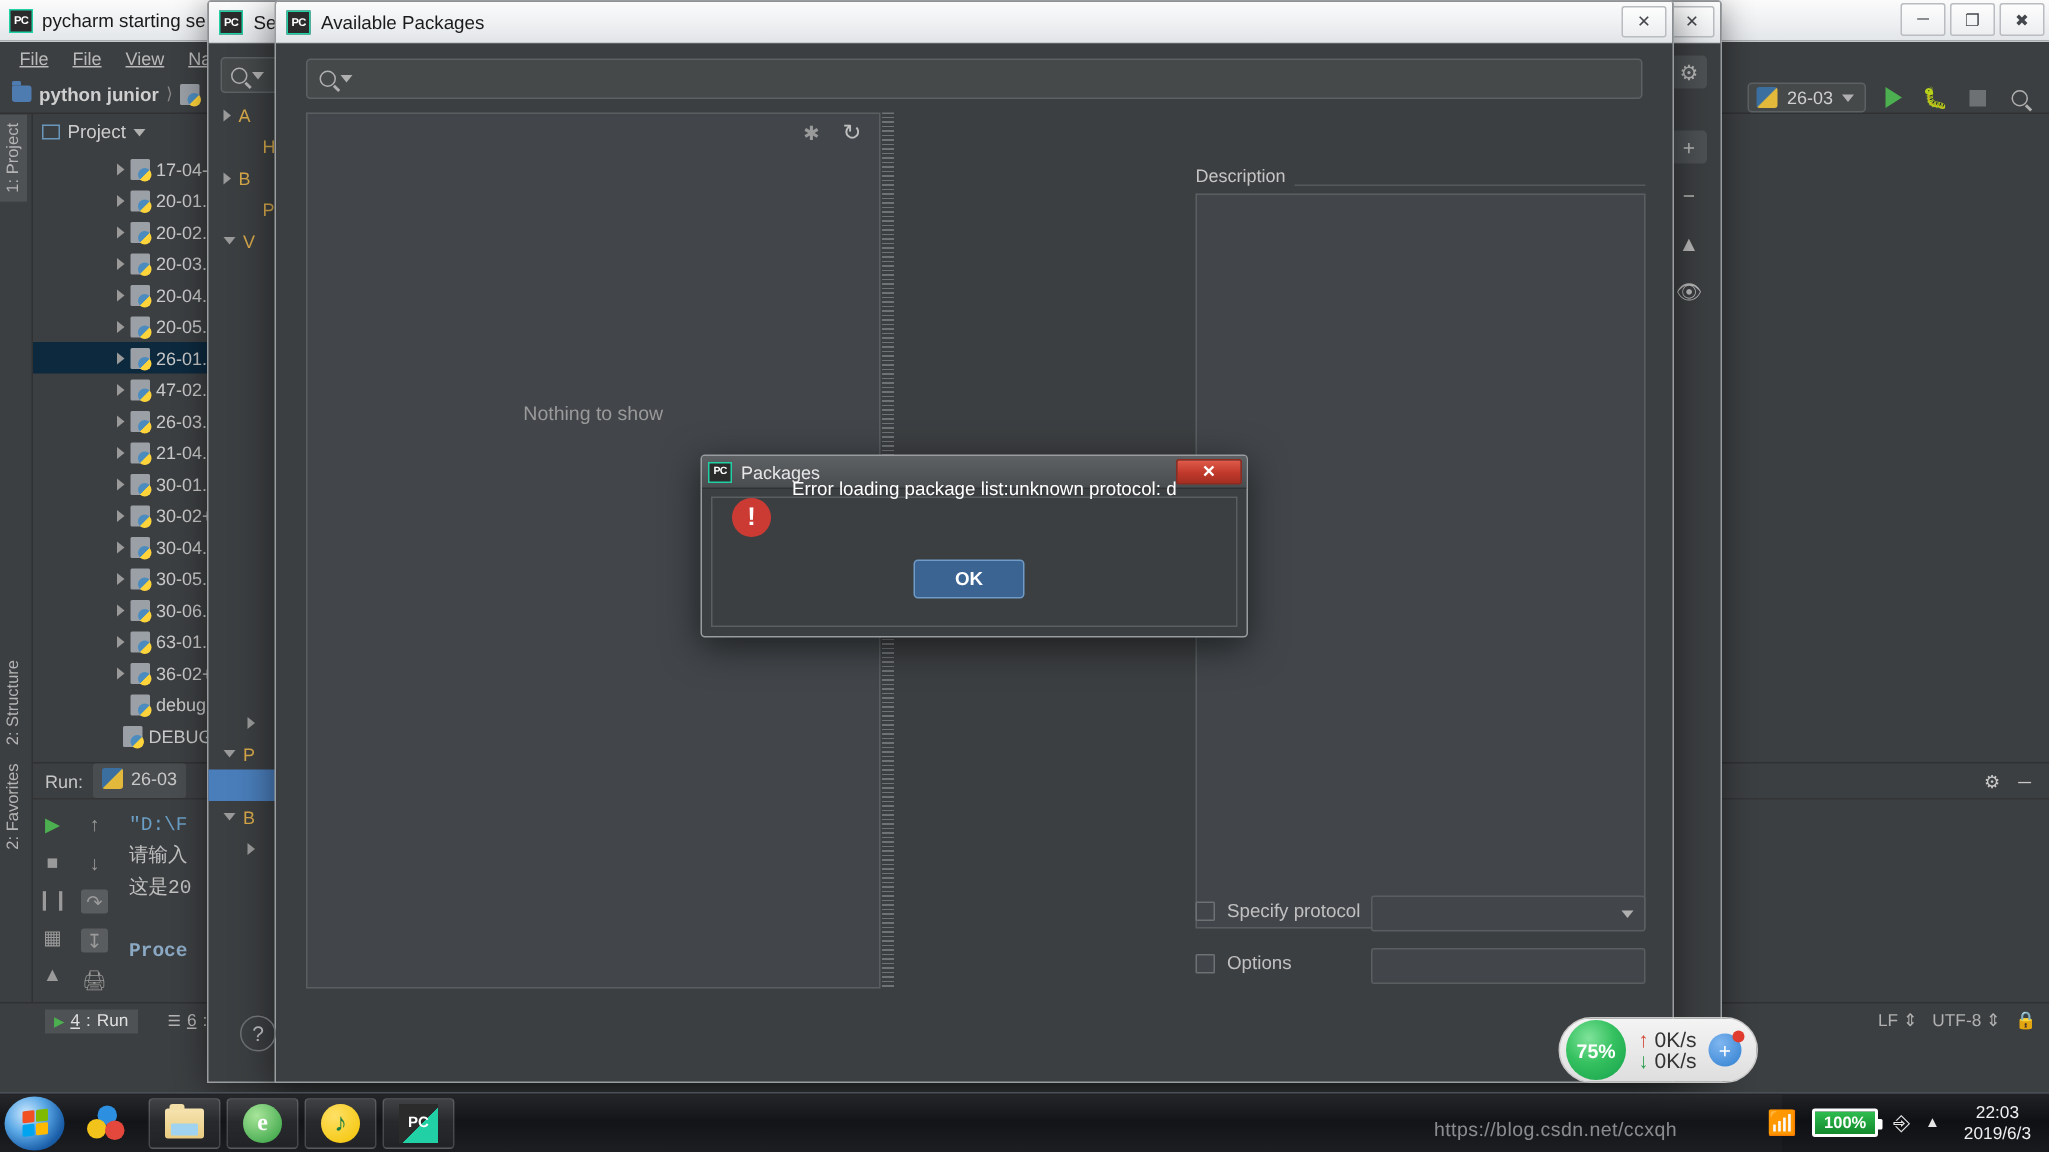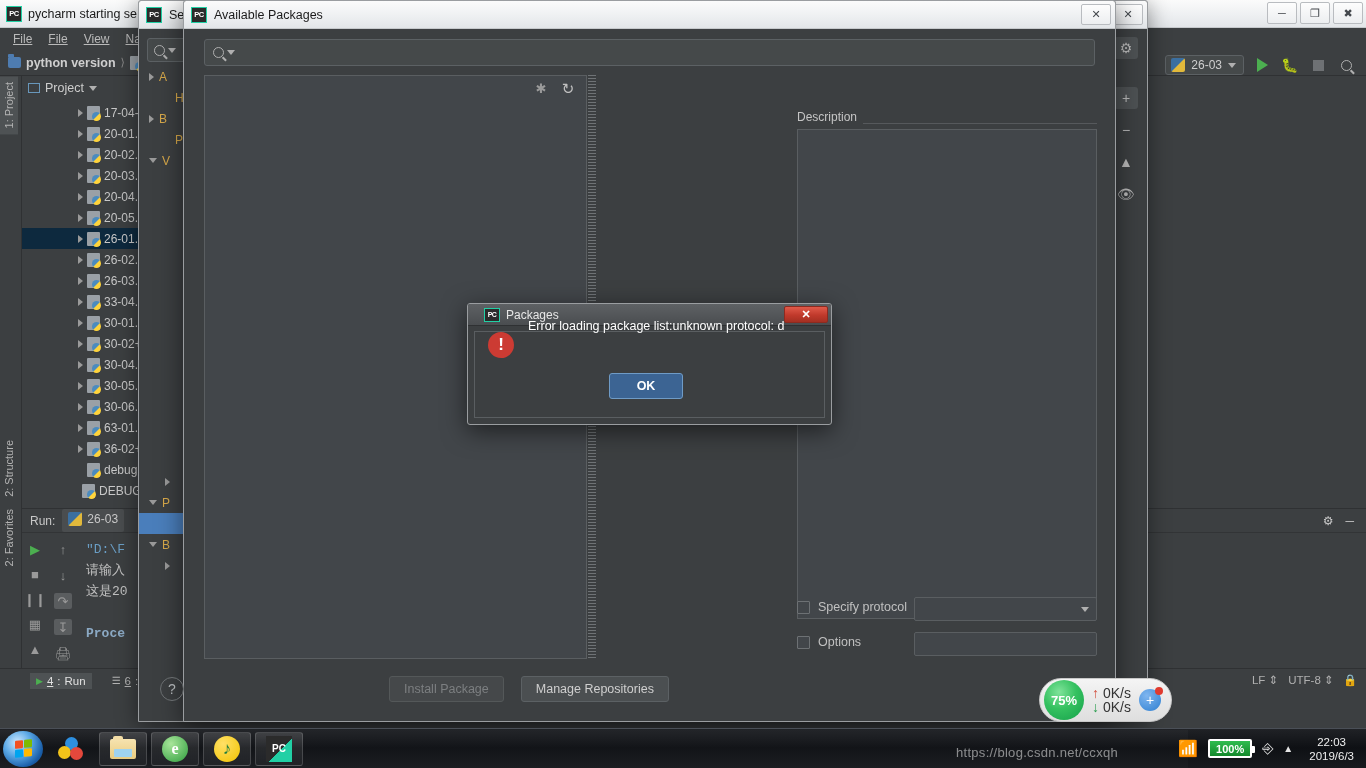--- a/index.html
+++ b/index.html
@@ -266,21 +266,21 @@
   }
 
   
   .dlg-err {
     position: absolute; left: 467px; top: 303px; width: 365px; height: 122px;
     background: #3c3f41; border: 1px solid #9a9da0;
     box-shadow: 0 6px 24px rgba(0,0,0,.55); border-radius: 3px;
   }
   .err-title {
     height: 22px; background: linear-gradient(180deg,#5e6164 0%,#4a4d50 100%);
-    display: flex; align-items: center; padding-left: 16px; gap: 6px;
+    display: flex; align-items: center; padding-left: 4px; gap: 6px;
     border-bottom: 1px solid #2f3133; border-radius: 2px 2px 0 0;
   }
   .err-title-text { font-size: 12px; color: #e6e6e6; }
   .err-x {
     position: absolute; right: 3px; top: 2px; width: 44px; height: 17px;
     background: linear-gradient(180deg,#e05a4a 0%,#c0392b 55%,#a42f22 100%);
     border: 1px solid #8e2a1f; border-radius: 2px;
     display: flex; align-items: center; justify-content: center;
     color: #fff; font-size: 11px; font-weight: bold;
   }
@@ -386,21 +386,21 @@
 
     <div class="menubar">
       <div class="menu-item"><u>File</u></div>
       <div class="menu-item"><u>File</u></div>
       <div class="menu-item"><u>View</u></div>
       <div class="menu-item"><u>Navi</u></div>
     </div>
 
     <div class="breadcrumb">
       <div class="folder-ico"></div>
-      <span style="font-weight:bold;">python version</span>
+      <span style="font-weight:bold;">python junior</span>
       <span class="crumb-sep">⟩</span>
       <div class="pyfile"></div>
     </div>
 
     <div class="ide-toolbar-right">
       <div class="runcfg">
         <div class="py-ico"></div>
         <span>26-03</span>
         <div class="tri-down"></div>
       </div>
@@ -460,31 +460,31 @@
             <span>20-05.</span>
           </div>
           <div class="tree-row sel">
             <div class="arrow-r"></div>
             <div class="pyfile"></div>
             <span>26-01.</span>
           </div>
           <div class="tree-row">
             <div class="arrow-r"></div>
             <div class="pyfile"></div>
-            <span>26-02.</span>
+            <span>47-02.</span>
           </div>
           <div class="tree-row">
             <div class="arrow-r"></div>
             <div class="pyfile"></div>
             <span>26-03.</span>
           </div>
           <div class="tree-row">
             <div class="arrow-r"></div>
             <div class="pyfile"></div>
-            <span>33-04.</span>
+            <span>21-04.</span>
           </div>
           <div class="tree-row">
             <div class="arrow-r"></div>
             <div class="pyfile"></div>
             <span>30-01.</span>
           </div>
           <div class="tree-row">
             <div class="arrow-r"></div>
             <div class="pyfile"></div>
             <span>30-02+</span>
@@ -665,20 +665,21 @@
     <div class="pkg-body">
 
       <div class="pkg-search">
         <div class="mag"></div>
         <div class="tri-down"></div>
       </div>
 
       <div class="pkg-list">
         <div class="spinner">✱</div>
         <div class="refresh-ico">↻</div>
+        <div class="nothing">Nothing to show</div>
       </div>
 
       <div class="splitter"></div>
 
       <div class="desc-label">Description</div>
       <div class="desc-line"></div>
       <div class="desc-box"></div>
 
       <div class="opt-row" style="left:613px; top:570px;">
         <div class="cbx"></div>
@@ -687,24 +688,20 @@
       <div class="opt-field" style="position:absolute; left:730px; top:567px; right:18px;">
         <div class="tri-down"></div>
       </div>
 
       <div class="opt-row" style="left:613px; top:605px;">
         <div class="cbx"></div>
         <span>Options</span>
       </div>
       <div class="opt-field" style="position:absolute; left:730px; top:602px; right:18px;"></div>
 
-      <div style="position:absolute; left:205px; top:646px; display:flex; gap:17px;">
-        <div class="btn disabled">Install Package</div>
-        <div class="btn">Manage Repositories</div>
-      </div>
     </div>
   </div>
 
   <div class="help-btn" style="top:677px; left:160px;">?</div>
 
   <div class="dlg-err">
     <div class="err-title">
       <div class="pc-icon" style="width:14px;height:14px;font-size:7px;">PC</div>
       <div class="err-title-text">Packages</div>
       <div class="err-x">✕</div>

